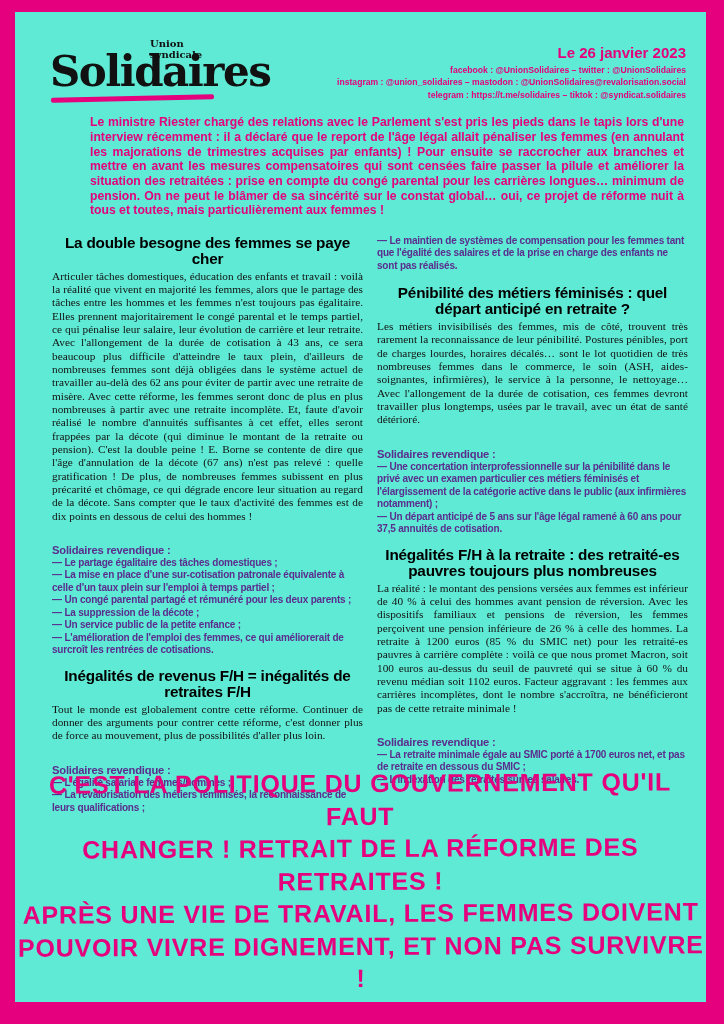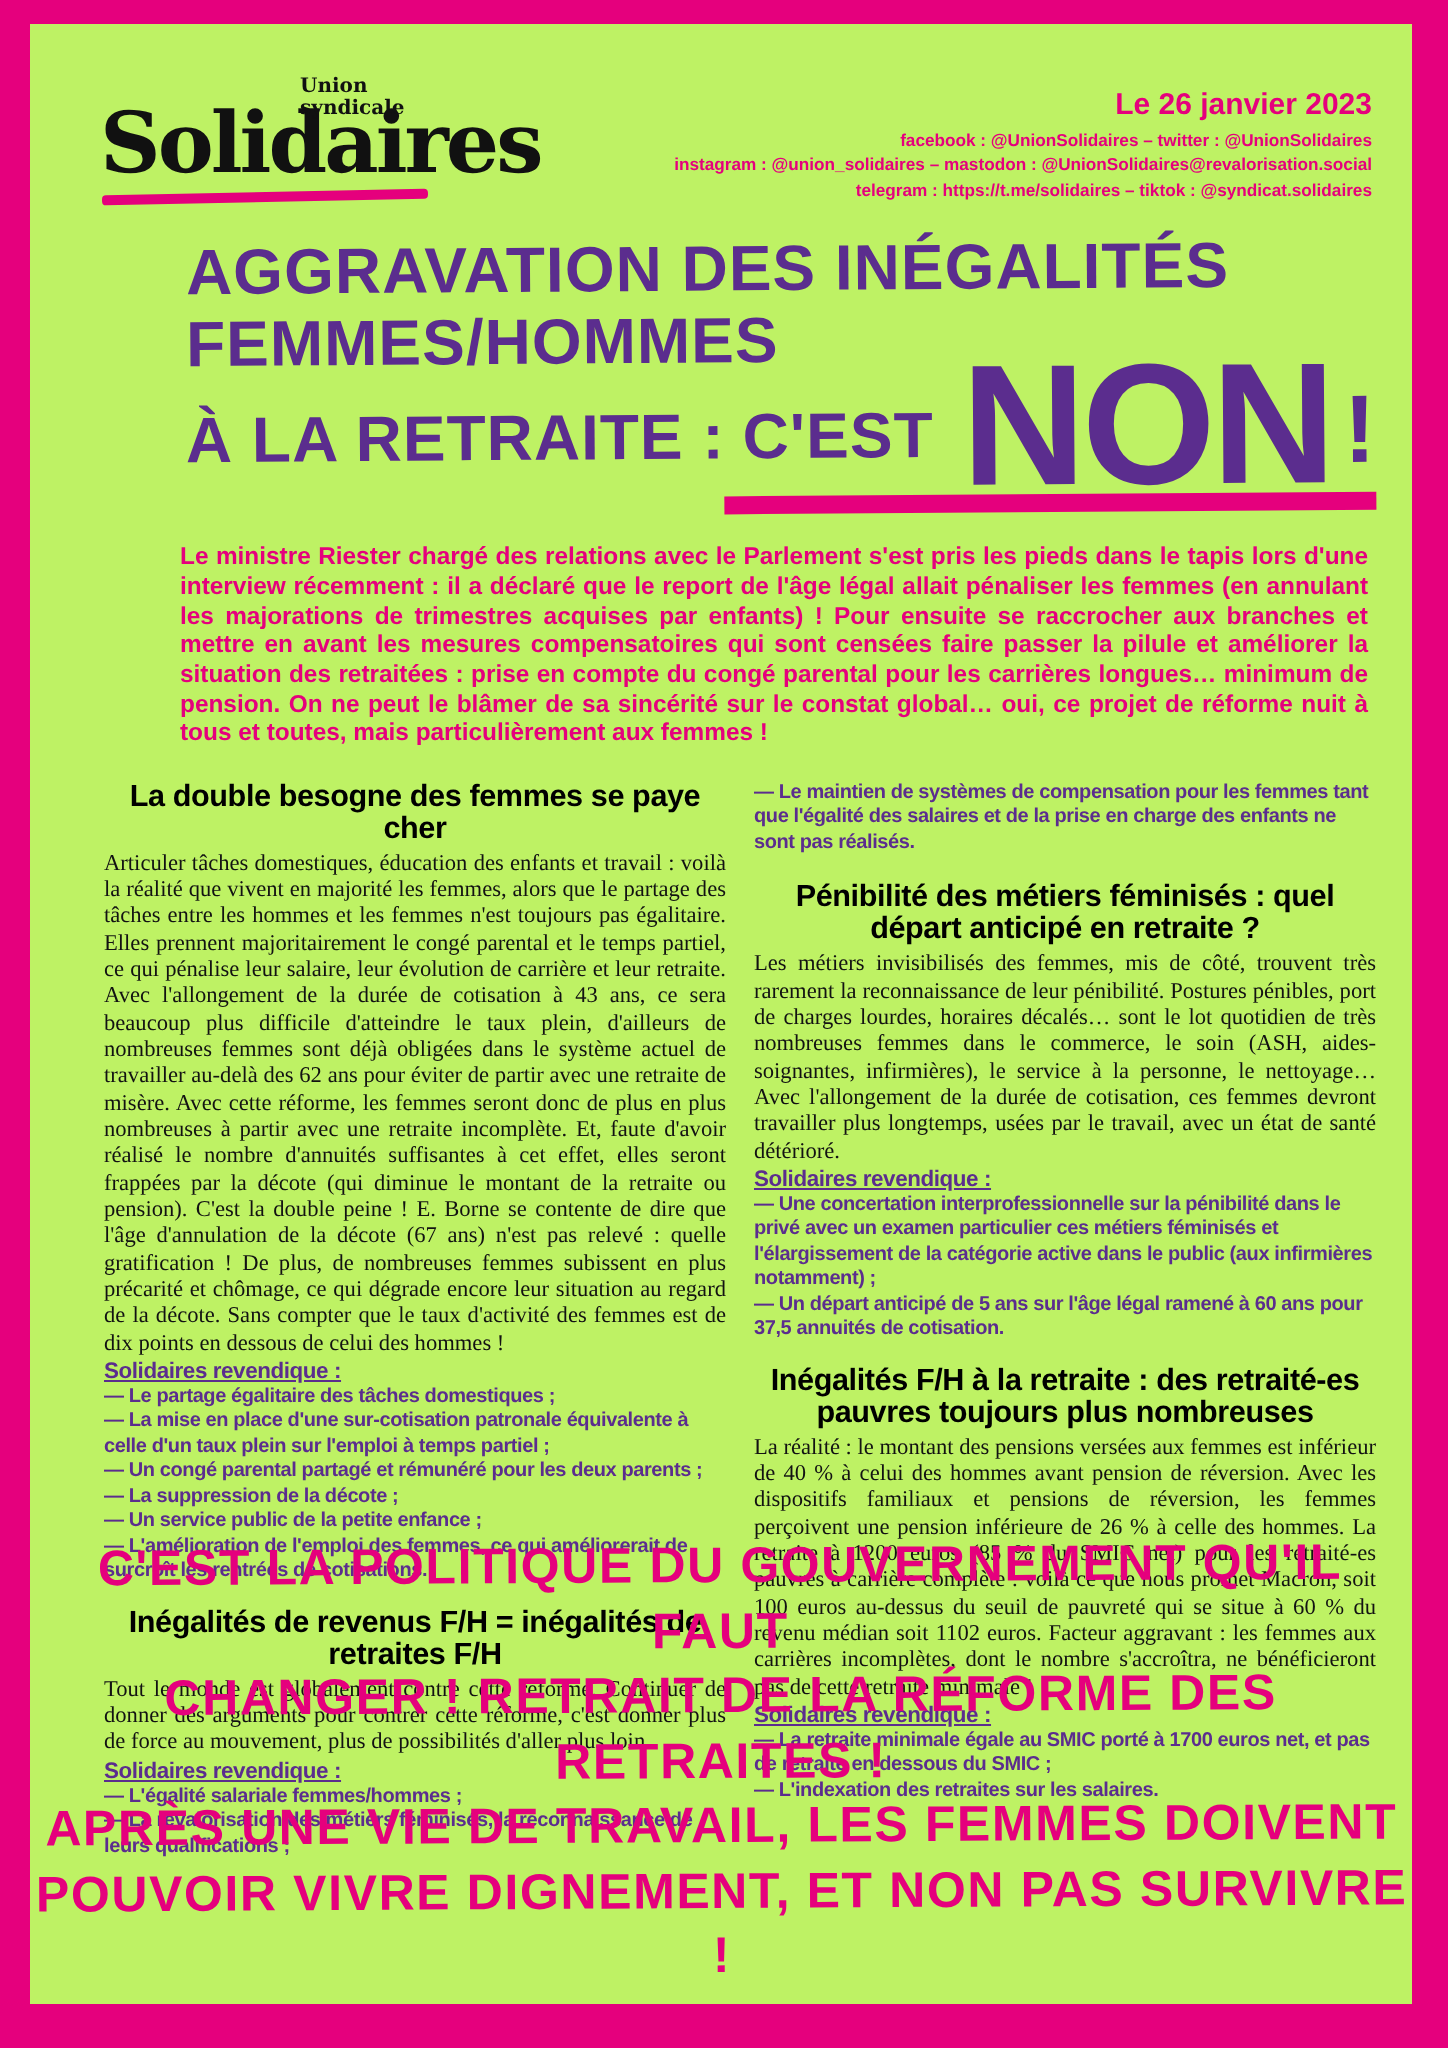--- a/index.html
+++ b/index.html
@@ -6,21 +6,21 @@
     --pink:#e5007d;
     --purple:#5b2d8e;
     --ink:#161616;
   }
   *{margin:0;padding:0;box-sizing:border-box;}
   html,body{background:#888;}
   .page{
     position:relative;
     width:724px;height:1024px;
     margin:0 auto;
-    background:#bef264;
+    background:#5eead4;
     border-style:solid;
     border-color:var(--pink);
     border-width:12px 18px 22px 15px;
     overflow:hidden;
     font-family:"Liberation Sans",sans-serif;
     color:var(--ink);
   }
   
   .header{
     display:flex;justify-content:space-between;align-items:flex-start;
@@ -90,21 +90,21 @@
     font-weight:bold;font-size:15.3px;line-height:1.04;
     color:#000;margin-bottom:3px;letter-spacing:-.2px;text-align:center;
   }
   .body-text{
     font-family:"Liberation Serif",serif;
     font-size:11.3px;line-height:1.18;
     text-align:justify;color:#121212;
   }
   .rev-label{
     color:var(--purple);font-weight:bold;font-size:11.2px;
-    margin-top:0;line-height:1.25;letter-spacing:-.2px;text-decoration:underline;
+    margin-top:20px;line-height:1.25;letter-spacing:-.2px;
   }
   .demand{
     color:var(--purple);font-weight:bold;font-size:10px;
     line-height:1.25;letter-spacing:-.2px;
   }
   .carryover{margin-bottom:13px;}
   
   .footer{
     position:absolute;left:0;right:0;bottom:8px;
     text-align:center;
@@ -128,27 +128,20 @@
       <div class="logo-underline"></div>
     </div>
     <div class="header-right">
       <div class="date">Le 26 janvier 2023</div>
       <div class="social-line">facebook : @UnionSolidaires – twitter : @UnionSolidaires</div>
       <div class="social-line">instagram : @union_solidaires – mastodon : @UnionSolidaires@revalorisation.social</div>
       <div class="social-line">telegram : https://t.me/solidaires – tiktok : @syndicat.solidaires</div>
     </div>
   </div>
 
-  <div class="headline">
-    <div class="title-line">AGGRAVATION DES INÉGALITÉS</div>
-    <div class="title-line">FEMMES/HOMMES</div>
-    <div class="title-line3">
-      <span>À LA RETRAITE :</span><span class="t-underline"><span class="t-cest">C'EST</span><span class="t-non">NON</span><span class="t-bang">!</span></span>
-    </div>
-  </div>
 
   <p class="intro">Le ministre Riester chargé des relations avec le Parlement s'est pris les pieds dans le tapis lors d'une interview récemment : il a déclaré que le report de l'âge légal allait pénaliser les femmes (en annulant les majorations de trimestres acquises par enfants) ! Pour ensuite se raccrocher aux branches et mettre en avant les mesures compensatoires qui sont censées faire passer la pilule et améliorer la situation des retraitées : prise en compte du congé parental pour les carrières longues… minimum de pension. On ne peut le blâmer de sa sincérité sur le constat global… oui, ce projet de réforme nuit à tous et toutes, mais particulièrement aux femmes !</p>
 
   <div class="columns">
 
     <div class="col">
       <div class="section">
         <div class="sec-heading">La double besogne des femmes se paye cher</div>
         <p class="body-text">Articuler tâches domestiques, éducation des enfants et travail : voilà la réalité que vivent en majorité les femmes, alors que le partage des tâches entre les hommes et les femmes n'est toujours pas égalitaire. Elles prennent majoritairement le congé parental et le temps partiel, ce qui pénalise leur salaire, leur évolution de carrière et leur retraite. Avec l'allongement de la durée de cotisation à 43 ans, ce sera beaucoup plus difficile d'atteindre le taux plein, d'ailleurs de nombreuses femmes sont déjà obligées dans le système actuel de travailler au-delà des 62 ans pour éviter de partir avec une retraite de misère. Avec cette réforme, les femmes seront donc de plus en plus nombreuses à partir avec une retraite incomplète. Et, faute d'avoir réalisé le nombre d'annuités suffisantes à cet effet, elles seront frappées par la décote (qui diminue le montant de la retraite ou pension). C'est la double peine ! E. Borne se contente de dire que l'âge d'annulation de la décote (67 ans) n'est pas relevé : quelle gratification ! De plus, de nombreuses femmes subissent en plus précarité et chômage, ce qui dégrade encore leur situation au regard de la décote. Sans compter que le taux d'activité des femmes est de dix points en dessous de celui des hommes !</p>
         <div class="rev-label">Solidaires revendique :</div>

